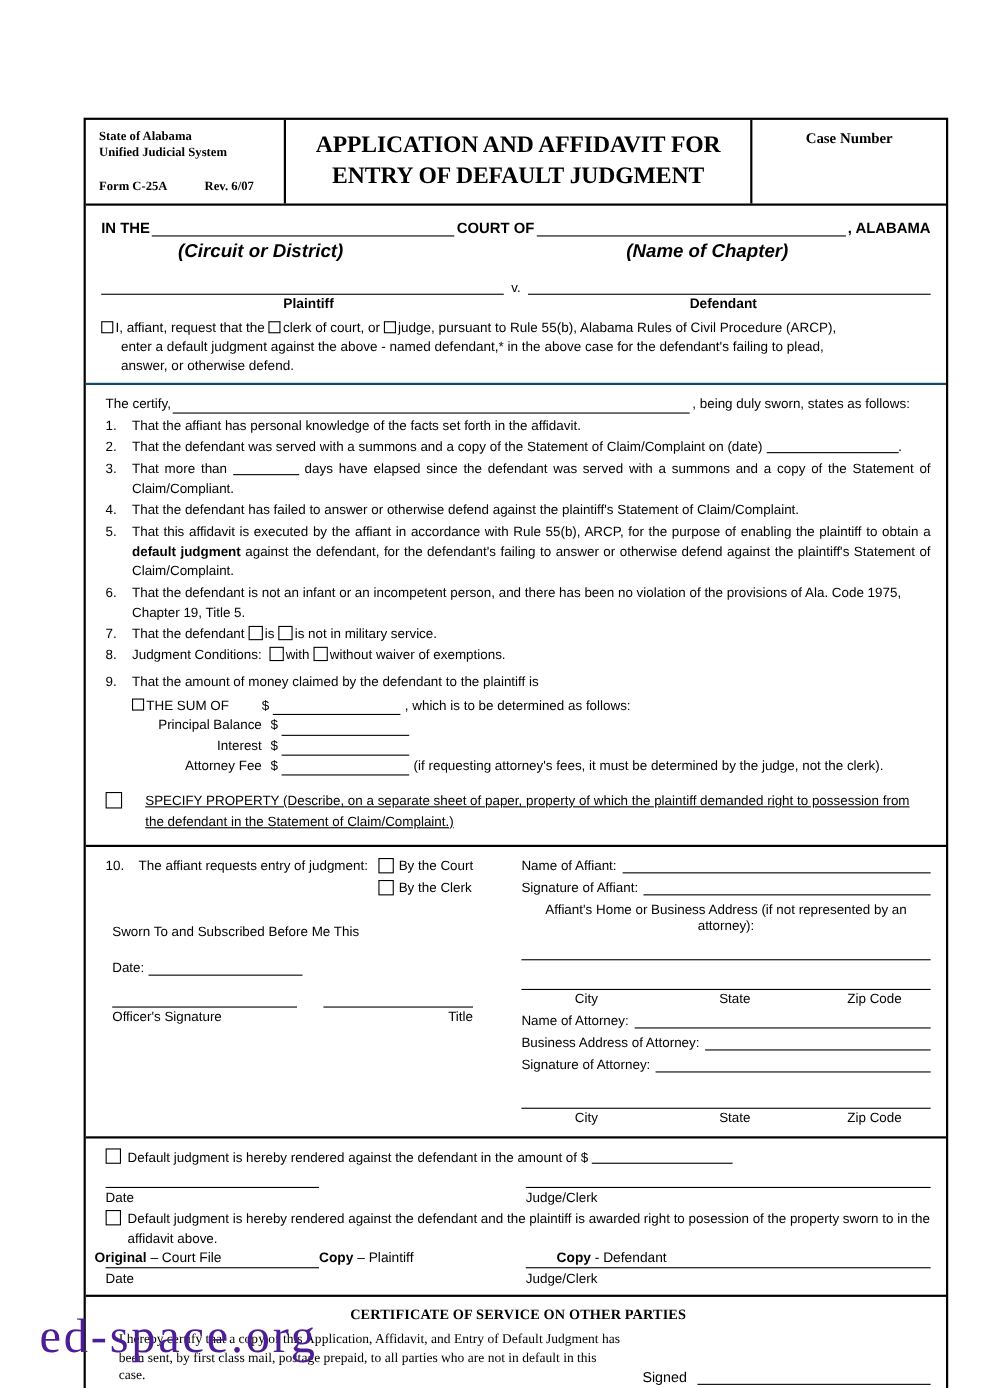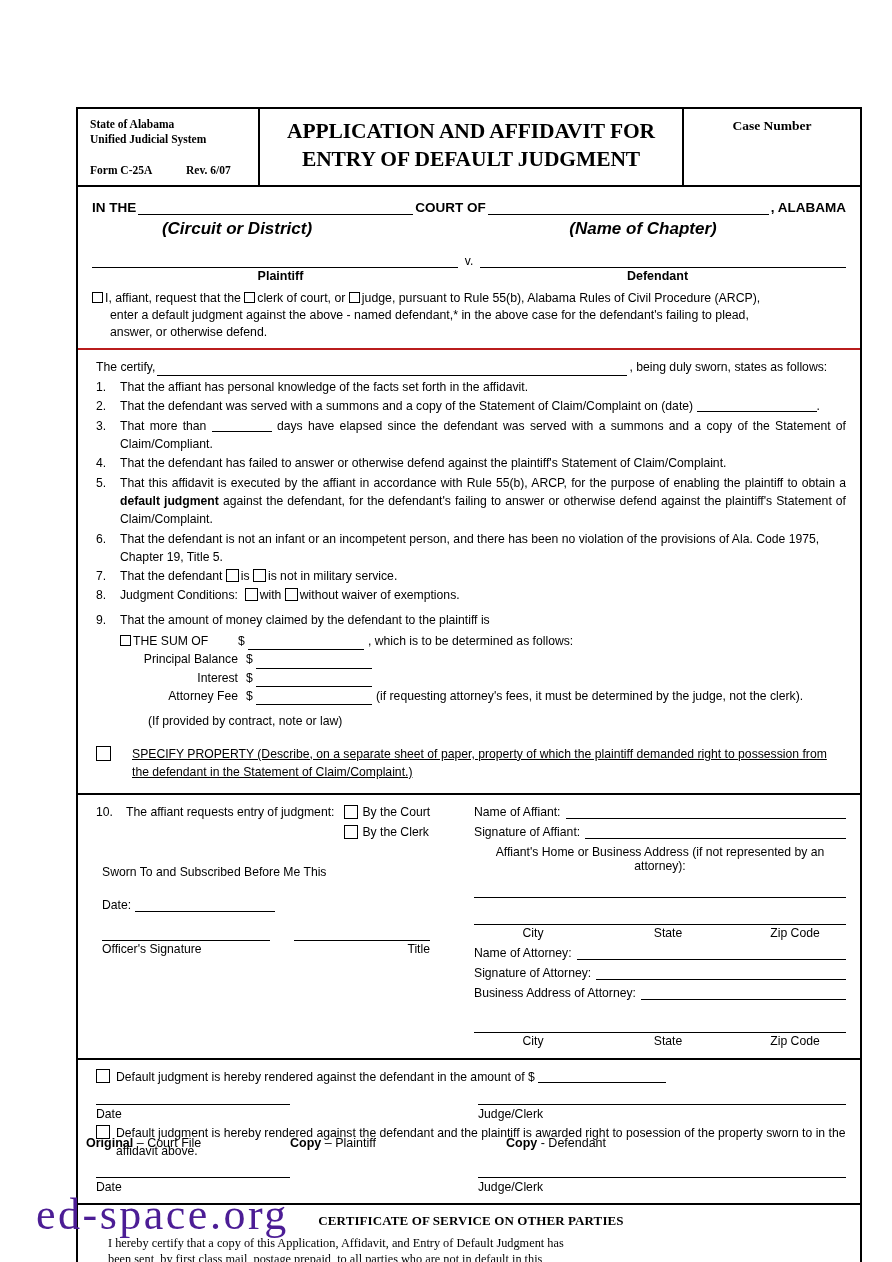--- a/index.html
+++ b/index.html
@@ -73,21 +73,21 @@
     box-sizing: border-box;
     padding-top: 9px;
     text-align: center;
     font-family: "Liberation Serif", serif;
     font-weight: bold;
     font-size: 13.5px;
   }
 
   
   .courtblk {
-    border-bottom: 2px solid #b91c1c;
+    border-bottom: 2px solid #0c4a6e;
     padding: 12px 14px 6px;
     box-sizing: border-box;
   }
   .courtline {
     display: flex;
     align-items: flex-end;
     font-size: 13.5px;
     font-weight: bold;
     white-space: nowrap;
   }
@@ -519,21 +519,20 @@
           <span class="m-lbl r">Interest</span>
           <span class="m-dollar">$</span>
           <span class="m-line"></span>
         </div>
         <div class="m-sumrow">
           <span class="m-lbl r">Attorney Fee</span>
           <span class="m-dollar">$</span>
           <span class="m-line"></span>
           <span class="m-after">(if requesting attorney's fees, it must be determined by the judge, not the clerk).</span>
         </div>
-        <div class="m-note">(If provided by contract, note or law)</div>
       </div>
 
       <div class="specify">
         <span class="cbwrap"><span class="cb"></span></span>
         <span class="stxt">SPECIFY PROPERTY (Describe, on a separate sheet of paper, property of which the plaintiff demanded right to possession from the defendant in the Statement of Claim/Complaint.)</span>
       </div>
     </div>
 
     <div class="sigwrap">
 
@@ -588,25 +587,25 @@
           <span class="a">City</span>
           <span class="b">State</span>
           <span class="c">Zip Code</span>
         </div>
 
         <div class="rrow" style="margin-top:6px;">
           <span>Name of Attorney:</span>
           <span class="rl"></span>
         </div>
         <div class="rrow">
+          <span>Business Address of Attorney:</span>
+          <span class="rl"></span>
+        </div>
+        <div class="rrow">
           <span>Signature of Attorney:</span>
-          <span class="rl"></span>
-        </div>
-        <div class="rrow">
-          <span>Business Address of Attorney:</span>
           <span class="rl"></span>
         </div>
         <div class="gap-rule"></div>
         <div class="csz">
           <span class="a">City</span>
           <span class="b">State</span>
           <span class="c">Zip Code</span>
         </div>
       </div>
     </div>

